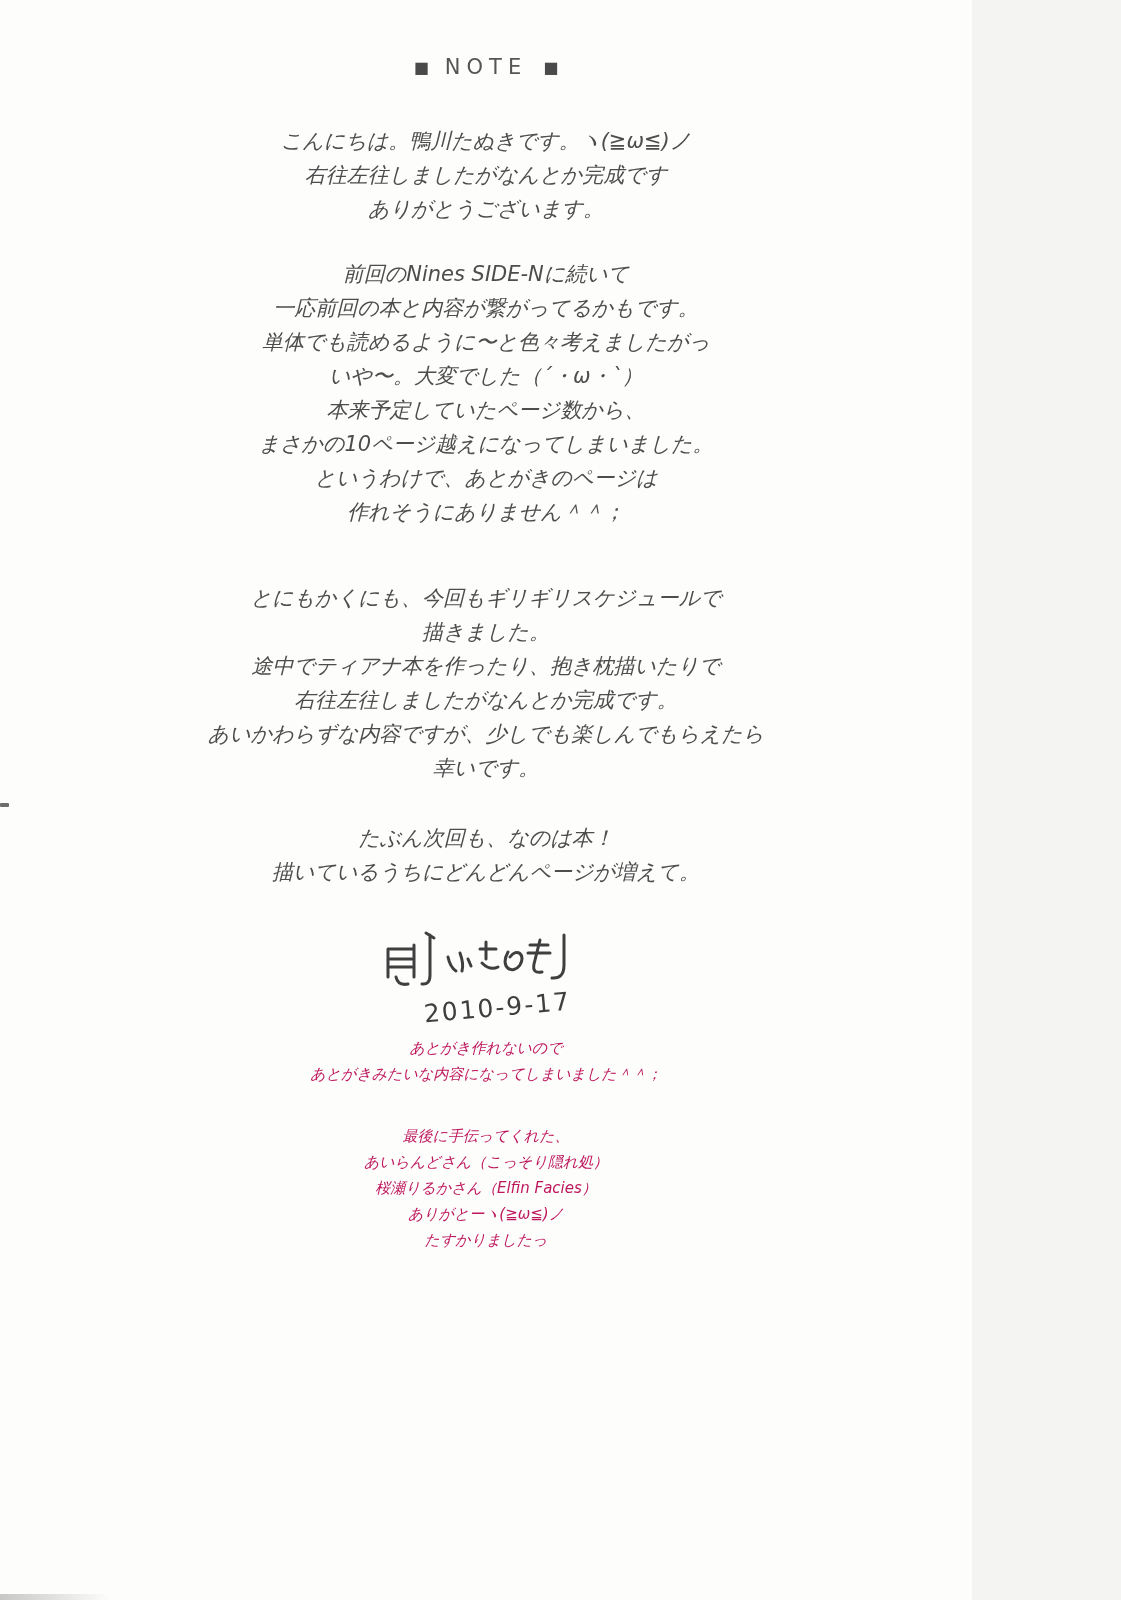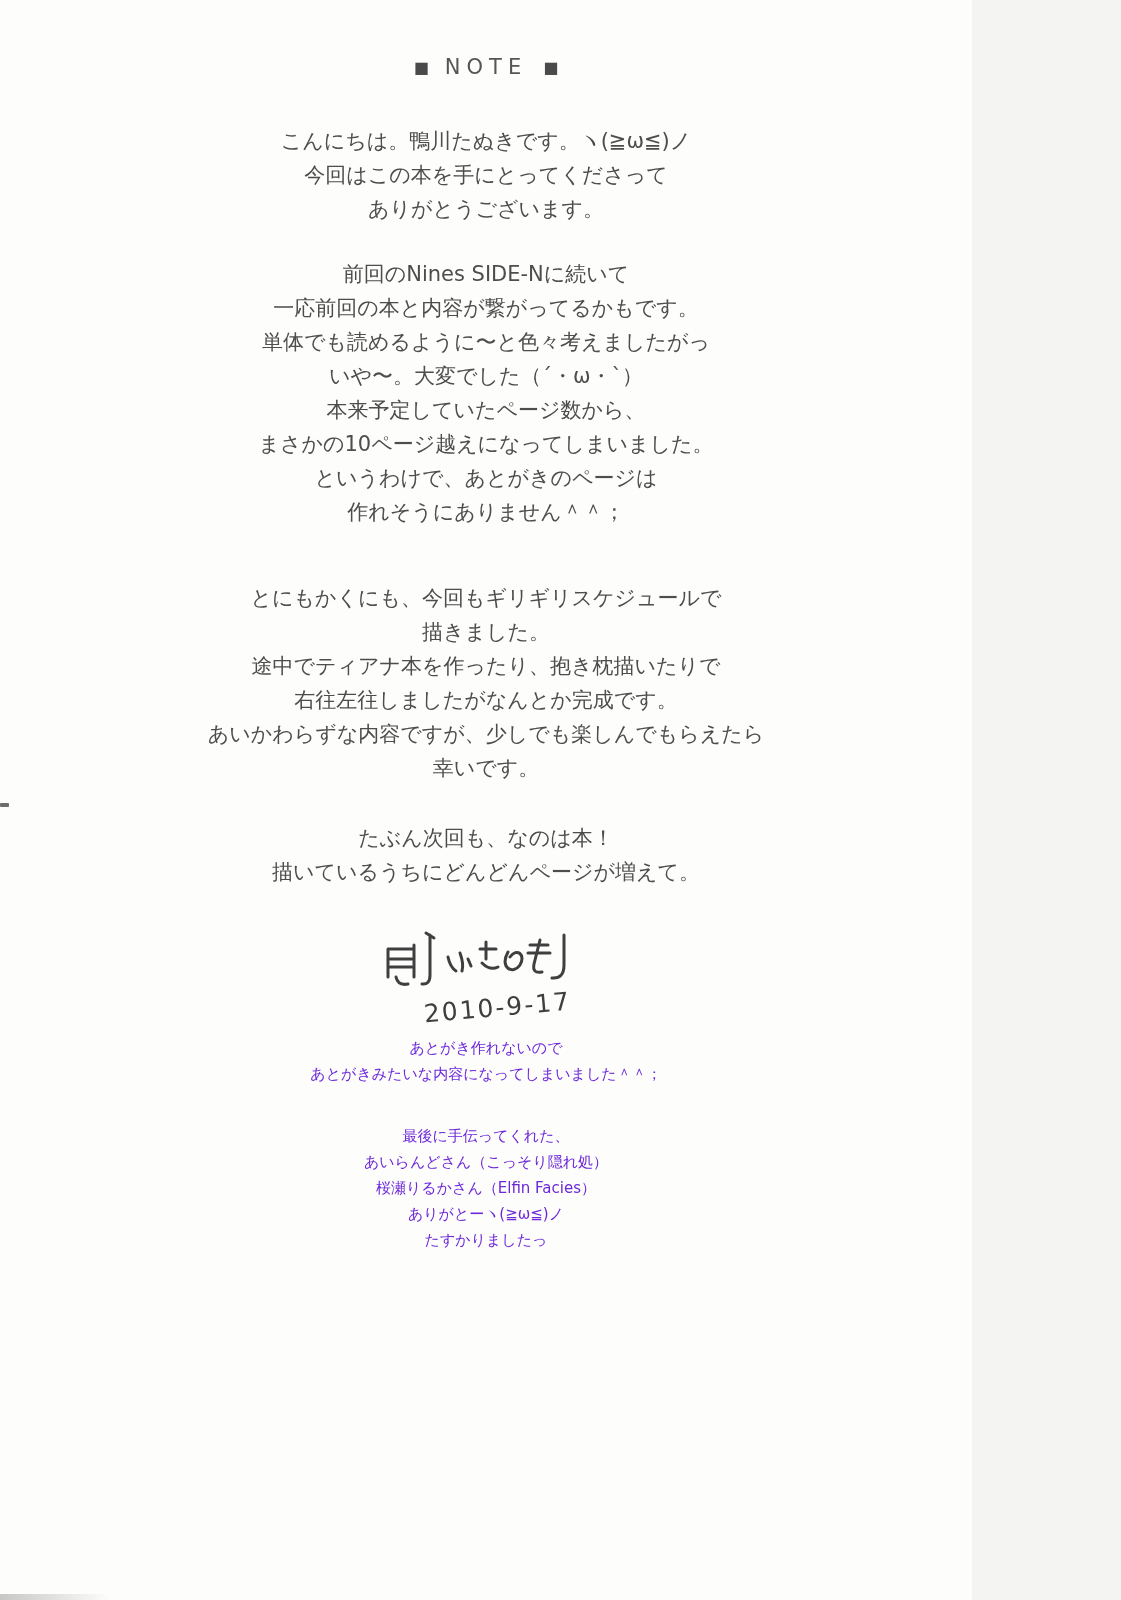--- a/index.html
+++ b/index.html
@@ -19,28 +19,28 @@
     margin-top:54px;
     text-align:center;
     height:26px; line-height:26px;
     color:#4f4f4f;
   }
   .header .sq { font-size:16px; color:#4a4a4a; vertical-align:1px; }
   .header .title-text {
     font-size:21px; letter-spacing:6px;
     margin:0 16px; color:#565656;
   }
-  .para { text-align:center; }
+  .para { text-align:center;font-style:italic; }
   .para .line {
     font-size:21px; line-height:34px;
     white-space:nowrap;
   }
   .para.small .line {
     font-size:15px; line-height:26px;
-    color:#6d28d9;
+    color:#be185d;
   }
   .p1 { margin-top:44px; }
   .p2 { margin-top:31px; }
   .p3 { margin-top:34px; }
   .p4 { margin-top:52px; }
   .p5 { margin-top:36px; }
   .signature-block {
     margin:28px auto 0;
     width:240px; height:112px;
     text-align:center;
@@ -75,21 +75,21 @@
 <body>
 
 <div class="page">
 
   <div class="header">
     <span class="sq">■</span><span class="title-text">NOTE</span><span class="sq">■</span>
   </div>
 
   <div class="para p1">
     <div class="line">こんにちは。鴨川たぬきです。ヽ(≧ω≦)ノ</div>
-    <div class="line">今回はこの本を手にとってくださって</div>
+    <div class="line">右往左往しましたがなんとか完成です</div>
     <div class="line">ありがとうございます。</div>
   </div>
 
   <div class="para p2">
     <div class="line">前回のNines SIDE-Nに続いて</div>
     <div class="line">一応前回の本と内容が繋がってるかもです。</div>
     <div class="line">単体でも読めるように〜と色々考えましたがっ</div>
     <div class="line">いや〜。大変でした（´・ω・`）</div>
     <div class="line">本来予定していたページ数から、</div>
     <div class="line">まさかの10ページ越えになってしまいました。</div>

